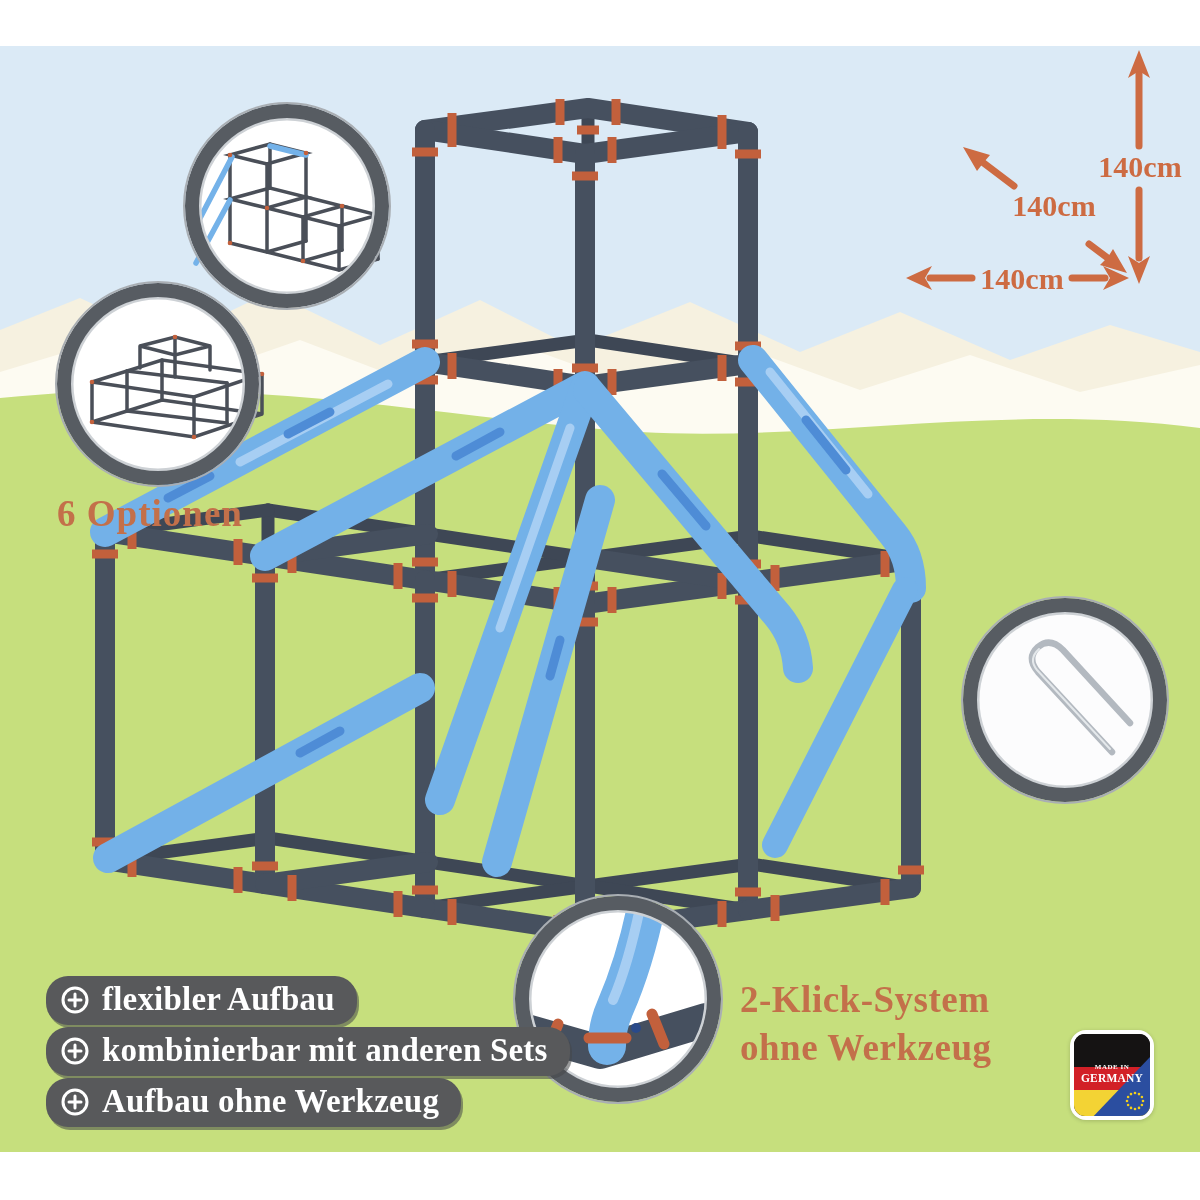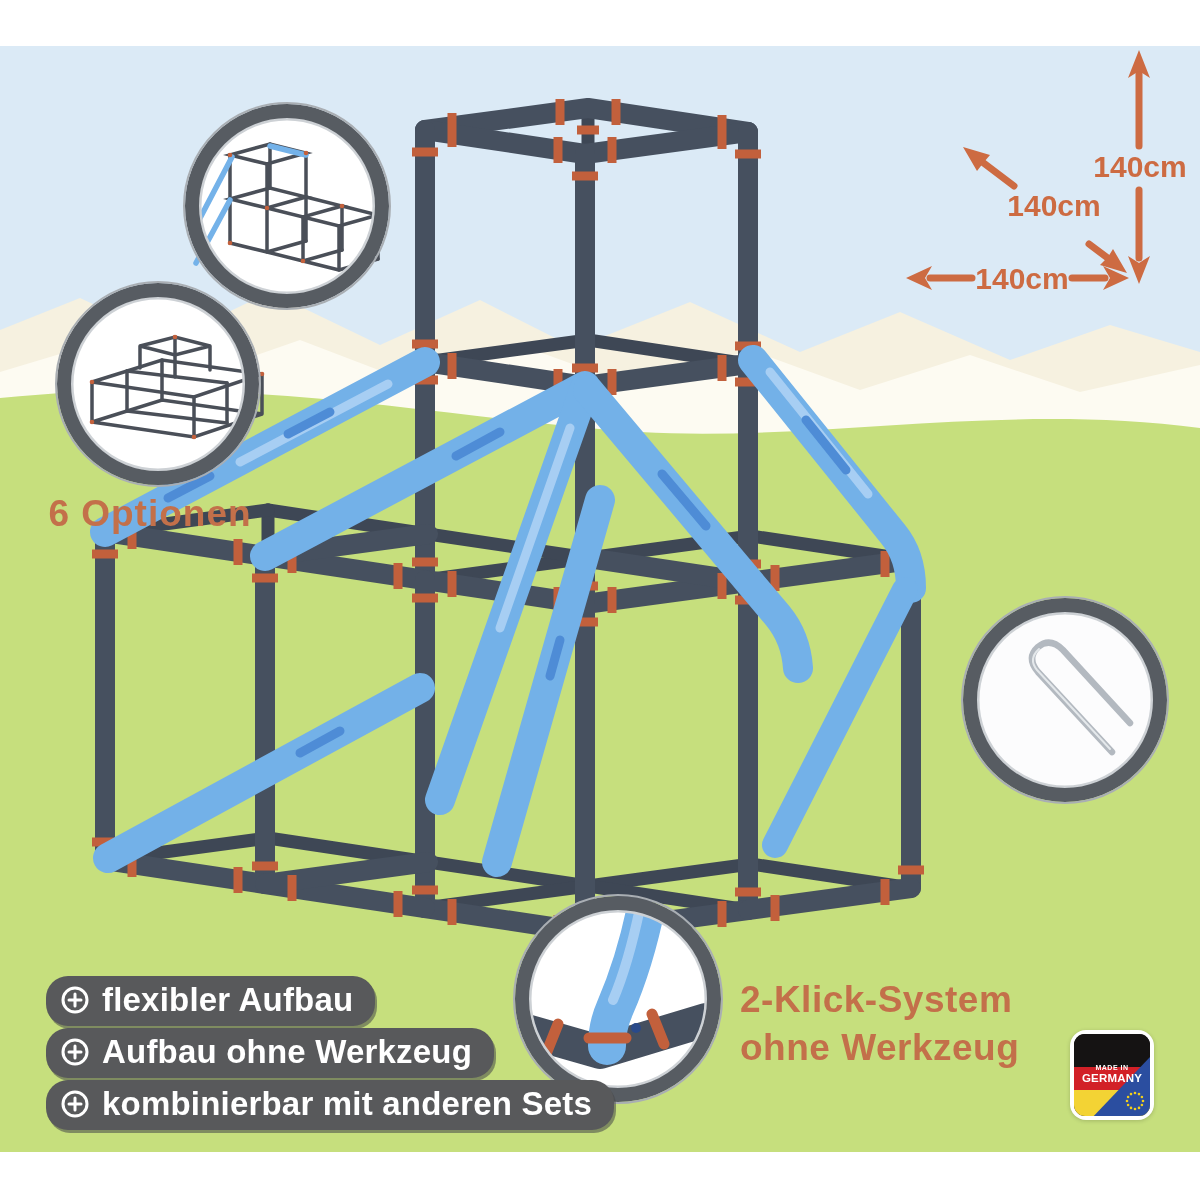--- a/index.html
+++ b/index.html
@@ -1,17 +1,17 @@
 <!DOCTYPE html>
 <html><head>
 <meta charset="utf-8">
 <style>
   html,body{margin:0;padding:0;background:#fff;}
   .stage{position:relative;width:1200px;height:1200px;overflow:hidden;background:#e5e5e5;
-         font-family:Liberation Sans, sans-serif;}
+         font-family:Liberation Serif, serif;}
   .stage svg.scene{position:absolute;left:0;top:0;}
   .dim-label{font-size:30px;font-weight:bold;}
   .opt-label{font-size:37px;font-weight:bold;letter-spacing:1px;}
   .klick-label{font-size:37px;font-weight:bold;letter-spacing:.5px;}
   .features{position:absolute;left:46px;top:976px;display:flex;flex-direction:column;gap:2px;}
   .pill{display:flex;align-items:center;gap:12px;background:#58595b;color:#fff;
         border-radius:22px;padding:5px 22px 7px 14px;width:fit-content;
         font-size:33px;font-weight:bold;letter-spacing:.2px;box-shadow:2px 3px 0 rgba(70,71,73,.55);}
   .plus-ic{flex:0 0 auto;}
   .badge{position:absolute;left:1070px;top:1030px;width:76px;height:82px;background:#fff;
@@ -255,28 +255,28 @@
       <circle cx="15" cy="15" r="12" fill="none" stroke="#fff" stroke-width="3"></circle>
       <path d="M15,9 V21 M9,15 H21" stroke="#fff" stroke-width="3" stroke-linecap="round"></path>
     </svg>
     <span>flexibler Aufbau</span>
   </div>
   <div class="pill">
     <svg class="plus-ic" width="30" height="30" viewBox="0 0 30 30">
       <circle cx="15" cy="15" r="12" fill="none" stroke="#fff" stroke-width="3"></circle>
       <path d="M15,9 V21 M9,15 H21" stroke="#fff" stroke-width="3" stroke-linecap="round"></path>
     </svg>
-    <span>Aufbau ohne Werkzeug</span>
+    <span>kombinierbar mit anderen Sets</span>
   </div>
   <div class="pill">
     <svg class="plus-ic" width="30" height="30" viewBox="0 0 30 30">
       <circle cx="15" cy="15" r="12" fill="none" stroke="#fff" stroke-width="3"></circle>
       <path d="M15,9 V21 M9,15 H21" stroke="#fff" stroke-width="3" stroke-linecap="round"></path>
     </svg>
-    <span>kombinierbar mit anderen Sets</span>
+    <span>Aufbau ohne Werkzeug</span>
   </div>
 </div>
 
 <div class="badge">
   <div class="badge-in">
     <div class="stripe st-black"></div>
     <div class="stripe st-red"></div>
     <div class="stripe st-gold"></div>
     <div class="eu-tri"></div>
     <svg class="eu-stars" width="24" height="24" viewBox="0 0 24 24">

